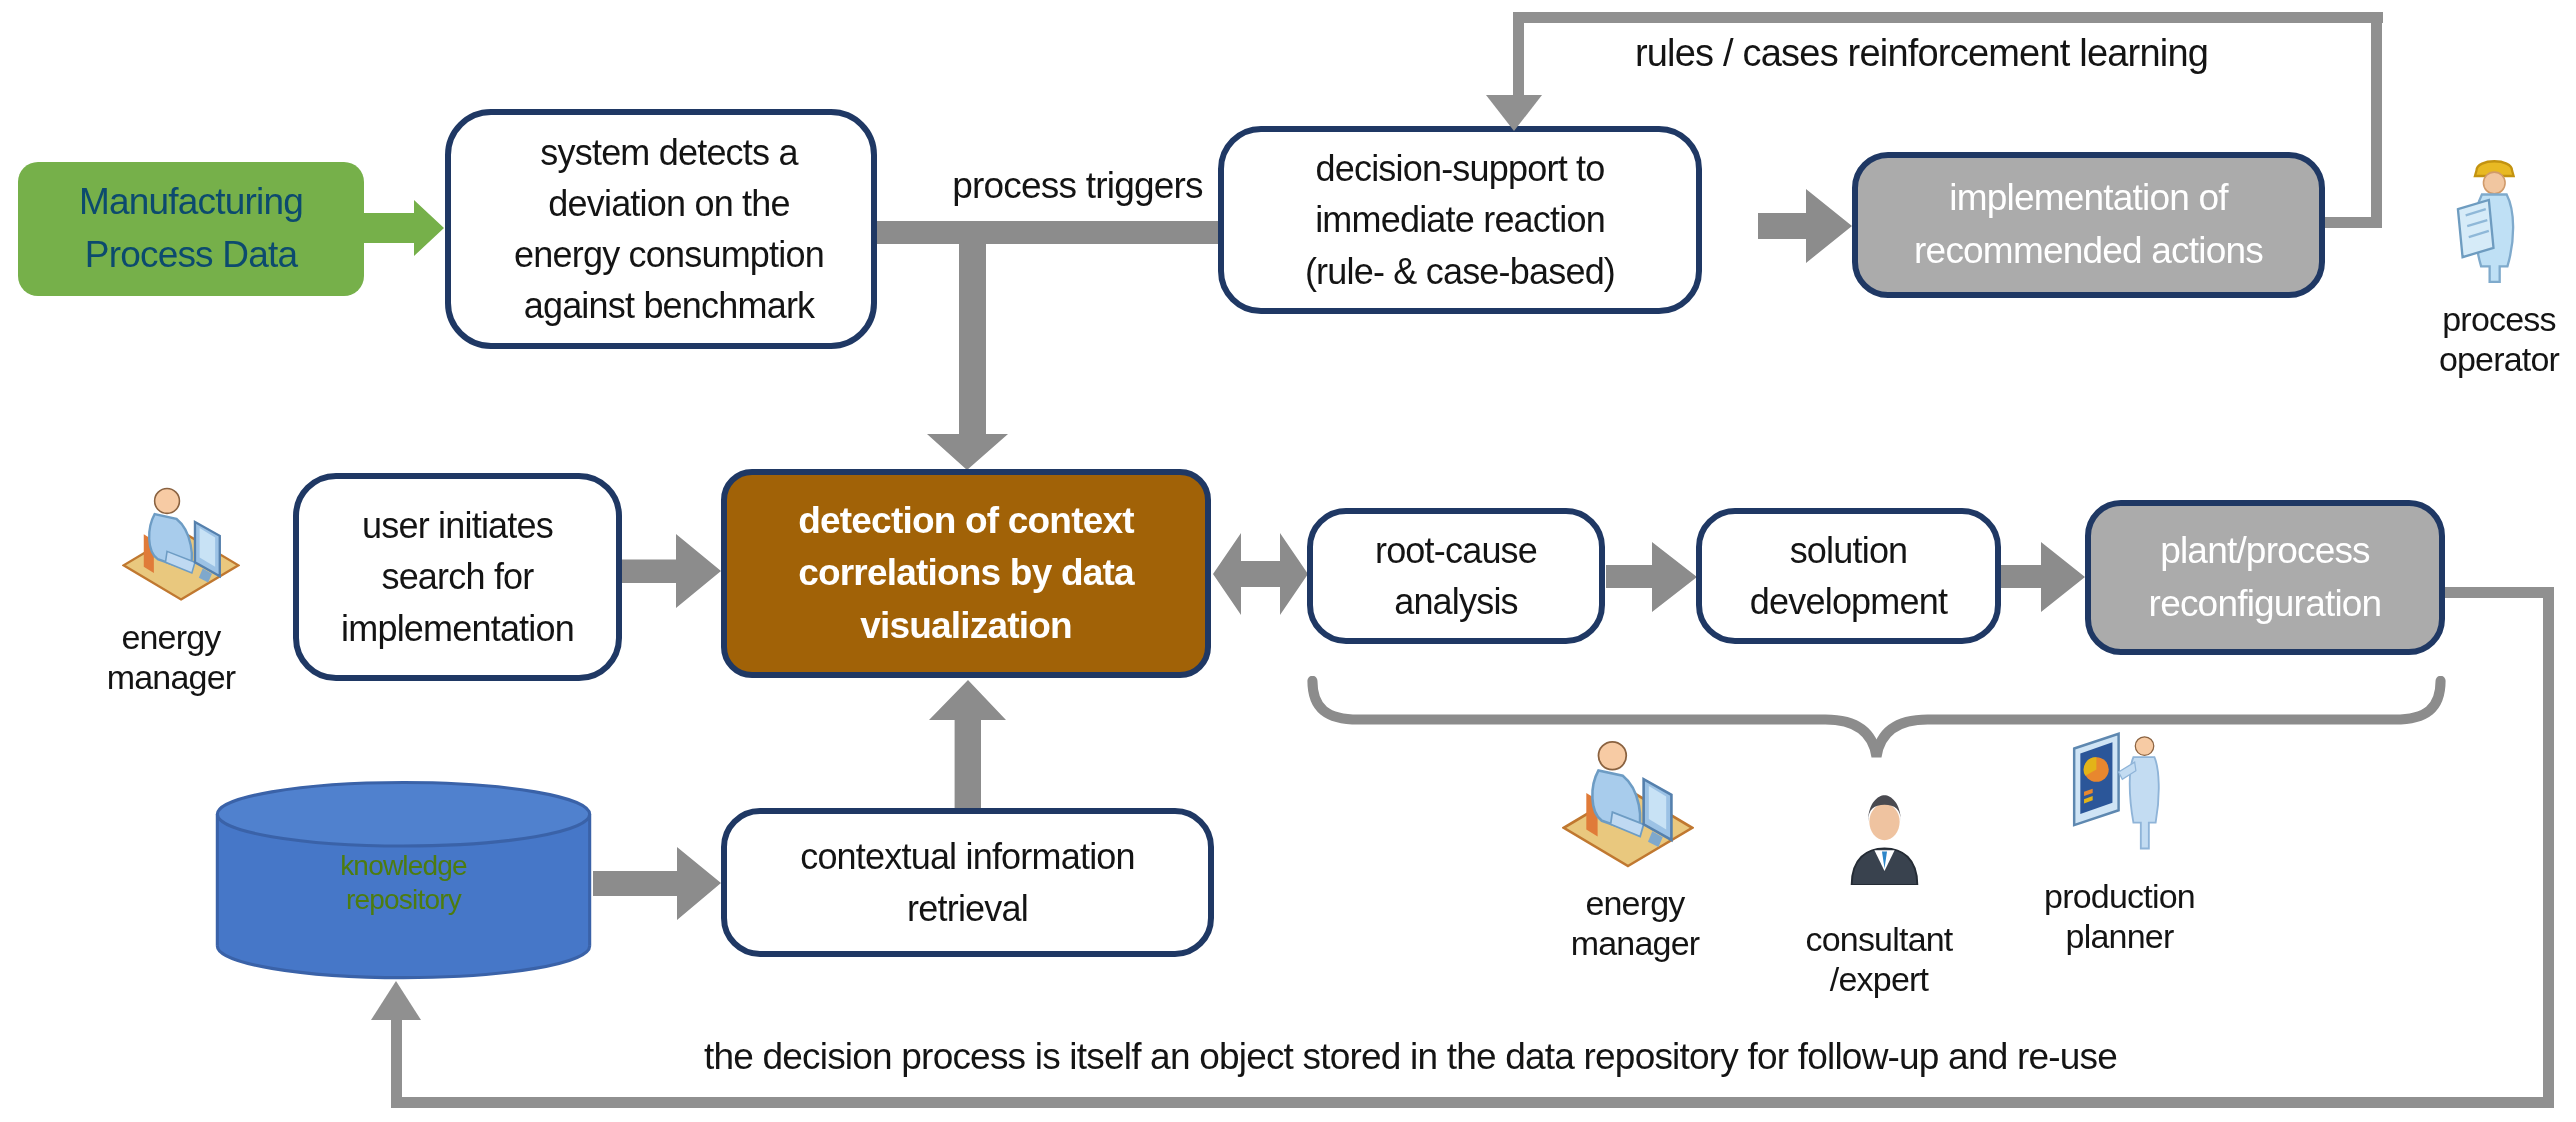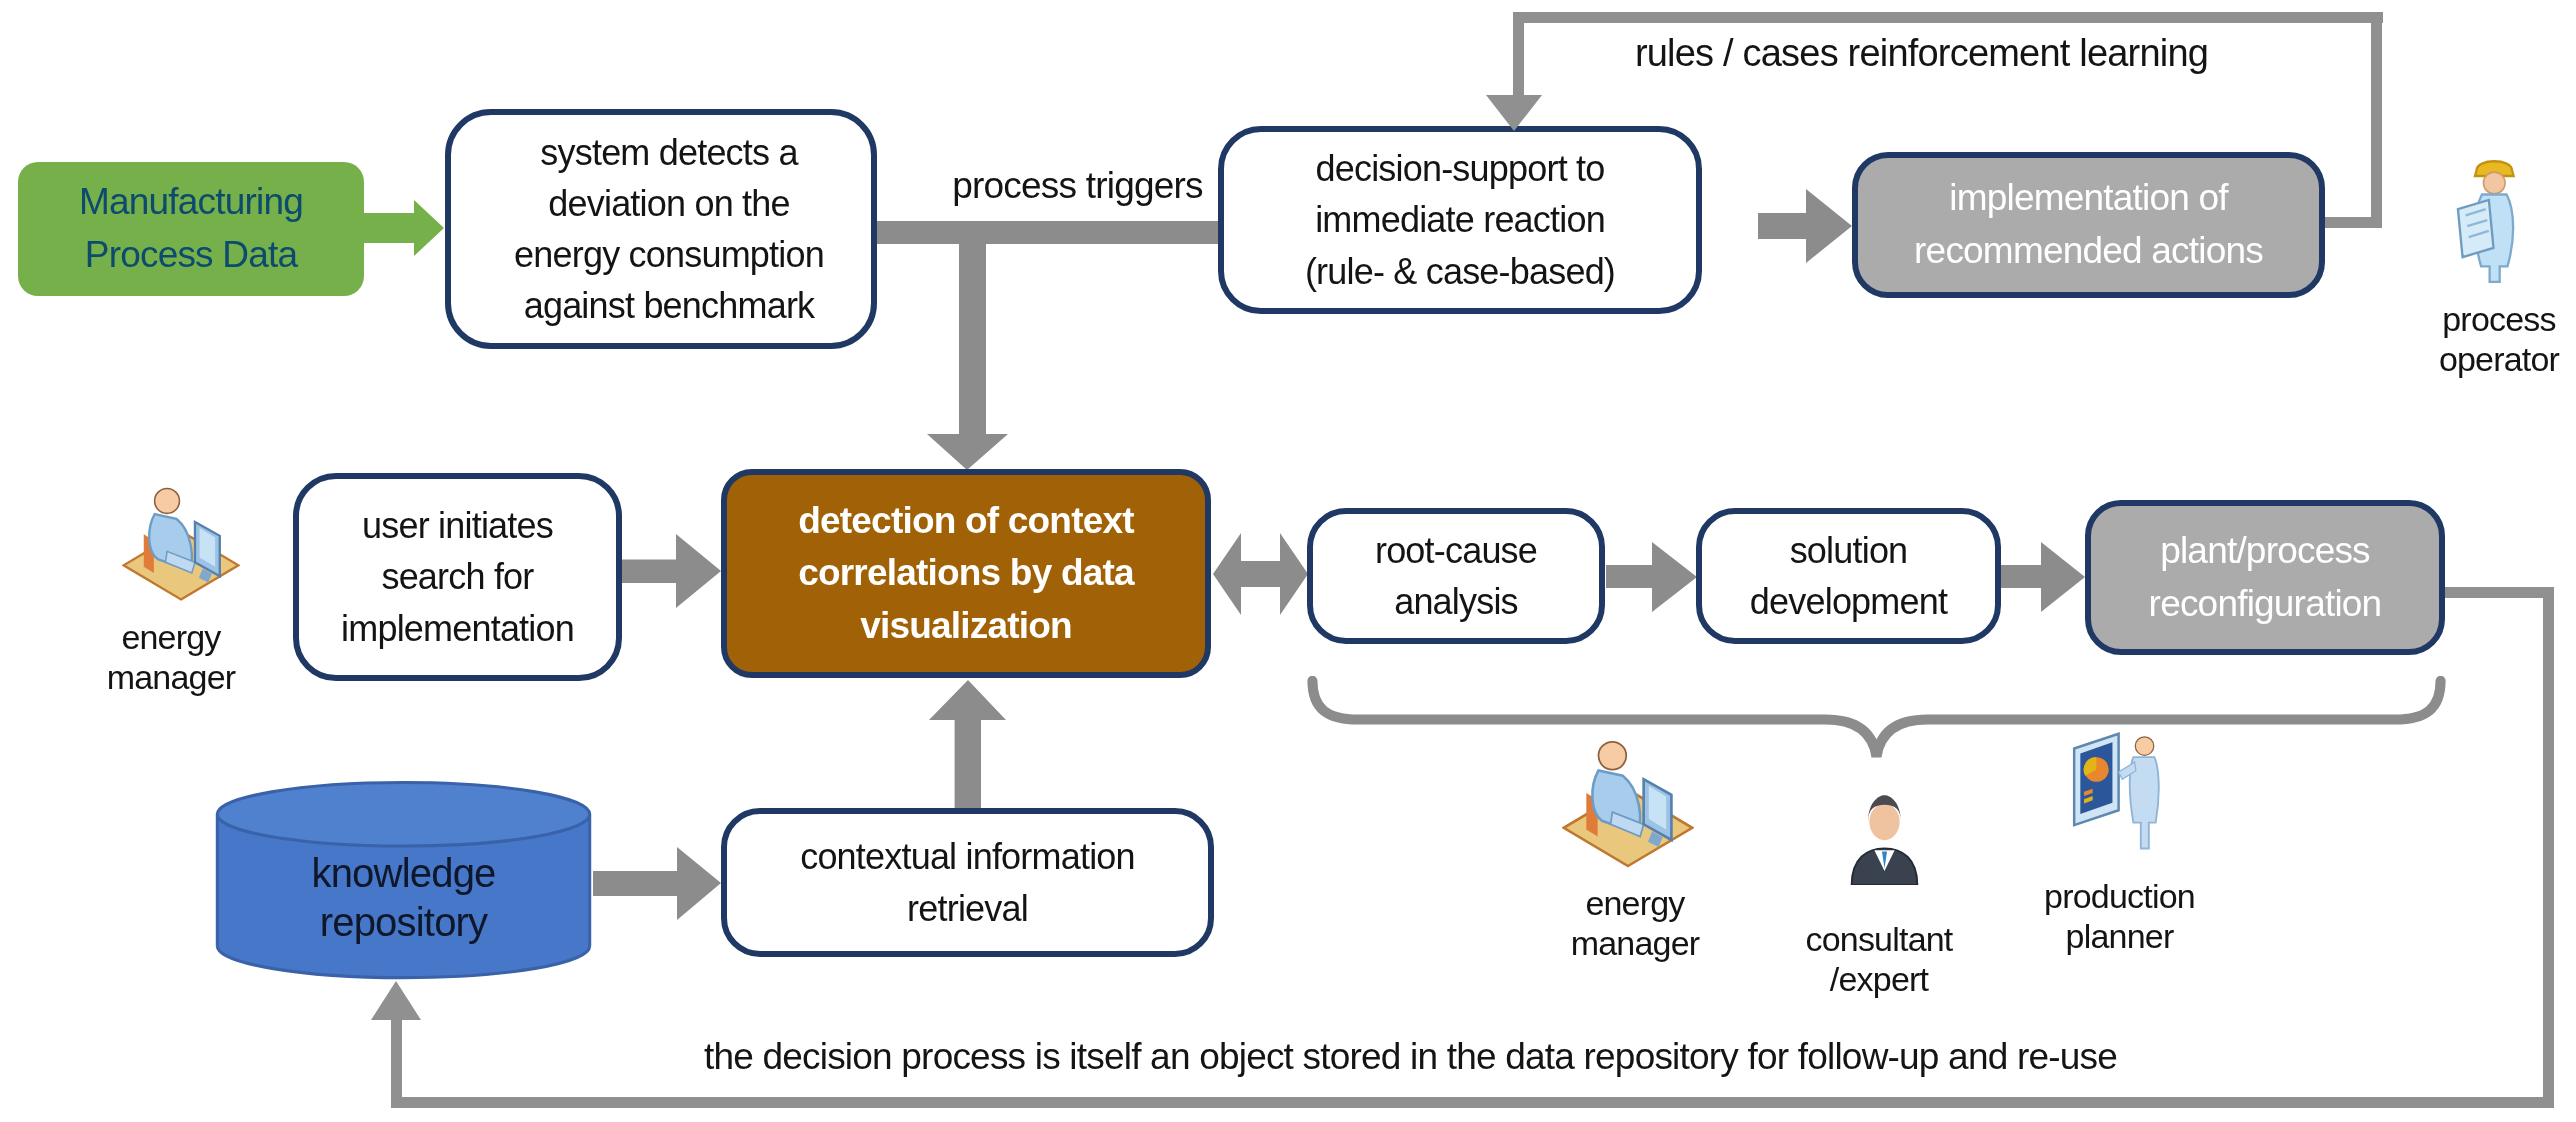--- a/index.html
+++ b/index.html
@@ -8,21 +8,21 @@
   .box{position:absolute;box-sizing:border-box;border:6.2px solid #1F3864;background:#ffffff;
        display:flex;flex-direction:column;align-items:center;justify-content:center;
        text-align:center;color:#141414;font-size:36px;line-height:1.42;letter-spacing:-0.8px;}
   .box.gray{background:#ABABAB;color:#ffffff;font-size:37px;}
   .box.orange{background:#a16207;color:#ffffff;font-weight:bold;font-size:37px;}
   .box.green{background:#76B04A;border:none;color:#0c4a6e;font-size:37px;border-radius:20px;}
   .arrow{position:absolute;background:#8C8C8C;}
   .line{position:absolute;background:#909090;}
   .tri{position:absolute;background:#909090;}
   .lbl{position:absolute;color:#141414;text-align:center;letter-spacing:-0.8px;line-height:1.18;}
-  .cyl-text{position:absolute;color:#0f172a;font-size:40px;line-height:1.22;text-align:center;
+  .cyl-text{position:absolute;color:#4d7c0f;font-size:28px;line-height:1.22;text-align:center;
             letter-spacing:-0.8px;}
   .icon{position:absolute;}
   svg{display:block;}
 </style>
 </head>
 <body>
 
 <div id="canvas">
 
   <div class="box green" style="left:18px;top:162px;width:346px;height:134px;">

